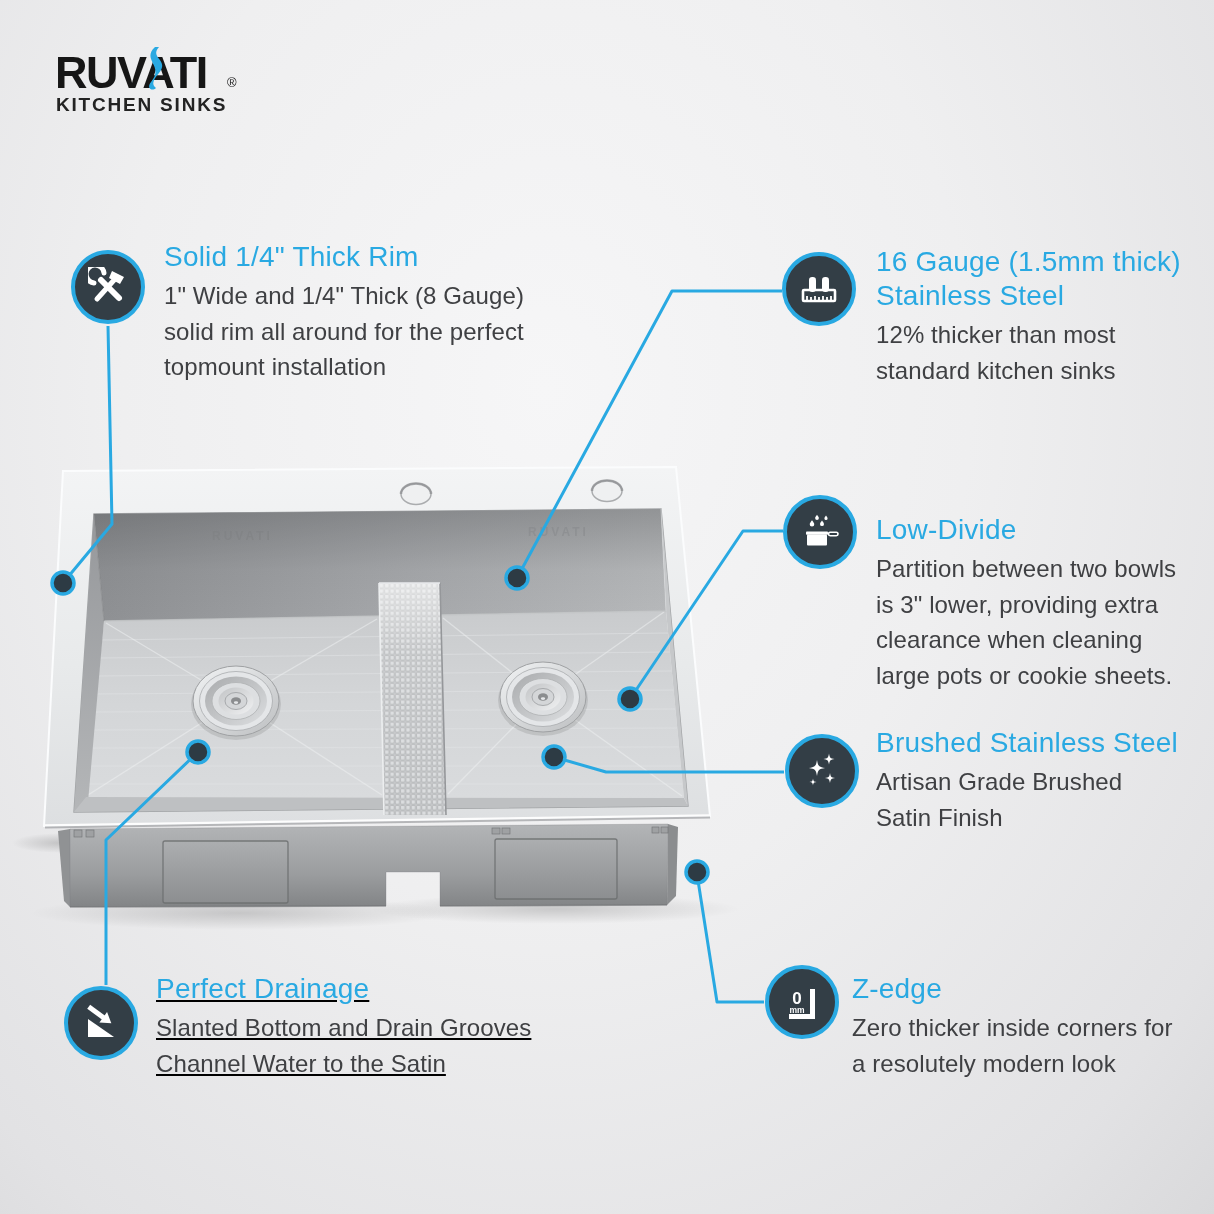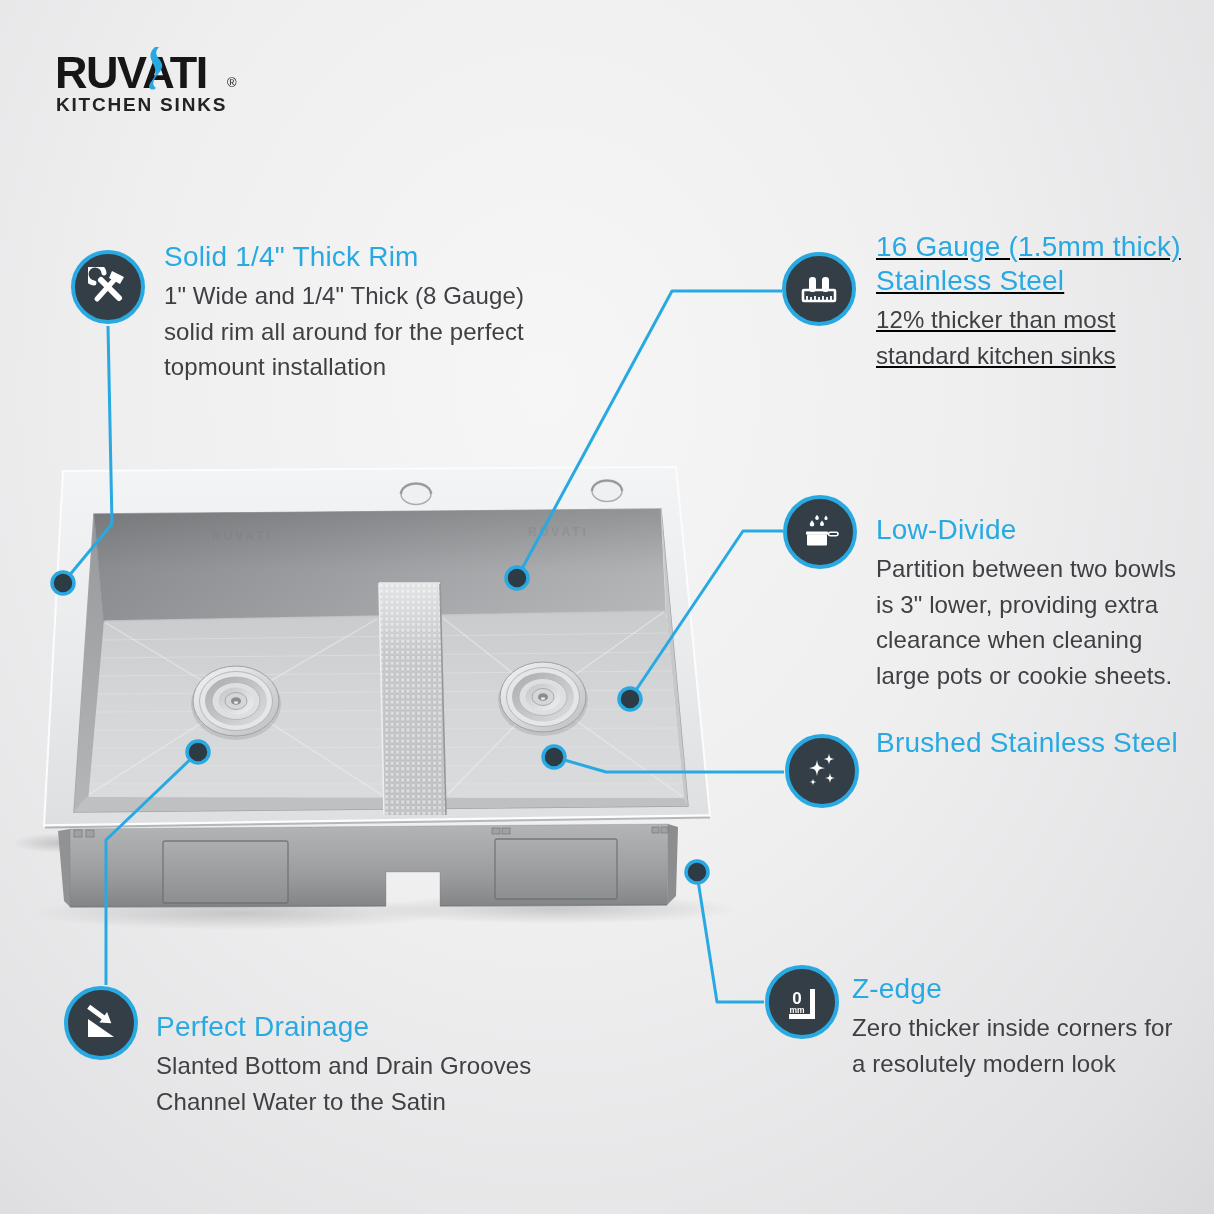--- a/index.html
+++ b/index.html
@@ -27,25 +27,25 @@
   .callout-text{position:absolute;z-index:3;}
   .callout-title{
     color:var(--heading-text);font-size:28px;line-height:34px;
     margin:0 0 4px 0;font-weight:400;letter-spacing:.2px;
   }
   .callout-body{
     color:var(--body-text);font-size:24px;line-height:35.5px;margin:0;letter-spacing:.1px;
   }
   
   .ic1{left:71px;top:250px;}   .tx1{left:164px;top:240px;width:410px;}
-  .ic2{left:782px;top:252px;}  .tx2{left:876px;top:230px;width:322px;text-decoration:underline;}
+  .ic2{left:782px;top:252px;}  .tx2{left:876px;top:245px;width:322px;}
   .ic3{left:783px;top:495px;}  .tx3{left:876px;top:478px;width:318px;margin-top:35px;}
   .ic4{left:785px;top:734px;}  .tx4{left:876px;top:726px;width:320px;}
   .ic5{left:765px;top:965px;}  .tx5{left:852px;top:944px;width:330px;margin-top:28px;}
-  .ic6{left:64px;top:986px;}   .tx6{left:156px;top:1010px;width:410px;}
+  .ic6{left:64px;top:986px;}   .tx6{left:156px;top:972px;width:410px;text-decoration:underline;}
   .tx4 .callout-body{max-width:282px;}
   .tx5 .callout-body{max-width:322px;}
 </style>
 </head>
 <body>
 
 <div class="canvas">
 
   <svg class="scene" width="1214" height="1214" viewBox="0 0 1214 1214">
     <defs>
@@ -291,20 +291,21 @@
       <g fill="#fff">
         <path transform="translate(15,17) scale(1.15)" d="M0,-7 C0.9,-1.6 1.6,-0.9 7,0 C1.6,0.9 0.9,1.6 0,7 C-0.9,1.6 -1.6,0.9 -7,0 C-1.6,-0.9 -0.9,-1.6 0,-7 Z"></path>
         <path transform="translate(27,8) scale(0.8)" d="M0,-7 C0.9,-1.6 1.6,-0.9 7,0 C1.6,0.9 0.9,1.6 0,7 C-0.9,1.6 -1.6,0.9 -7,0 C-1.6,-0.9 -0.9,-1.6 0,-7 Z"></path>
         <path transform="translate(28,27) scale(0.72)" d="M0,-7 C0.9,-1.6 1.6,-0.9 7,0 C1.6,0.9 0.9,1.6 0,7 C-0.9,1.6 -1.6,0.9 -7,0 C-1.6,-0.9 -0.9,-1.6 0,-7 Z"></path>
         <path transform="translate(11,31) scale(0.5)" d="M0,-7 C0.9,-1.6 1.6,-0.9 7,0 C1.6,0.9 0.9,1.6 0,7 C-0.9,1.6 -1.6,0.9 -7,0 C-1.6,-0.9 -0.9,-1.6 0,-7 Z"></path>
       </g>
     </svg>
   </div>
   <div class="callout-text tx4">
     <h2 class="callout-title">Brushed Stainless Steel</h2>
+    <p class="callout-body">Artisan Grade Brushed Satin Finish</p>
   </div>
 
   <div class="icon-circle ic5">
     <svg width="40" height="40" viewBox="0 0 40 40">
       <text x="15" y="22" font-size="17" font-weight="bold" text-anchor="middle" fill="#fff" font-family="Liberation Sans, sans-serif">0</text>
       <text x="15" y="31" font-size="8.5" font-weight="bold" text-anchor="middle" fill="#fff" font-family="Liberation Sans, sans-serif">mm</text>
       <rect x="28" y="7" width="5" height="30" fill="#fff"></rect>
       <rect x="7" y="32" width="26" height="5" fill="#fff"></rect>
     </svg>
   </div>

